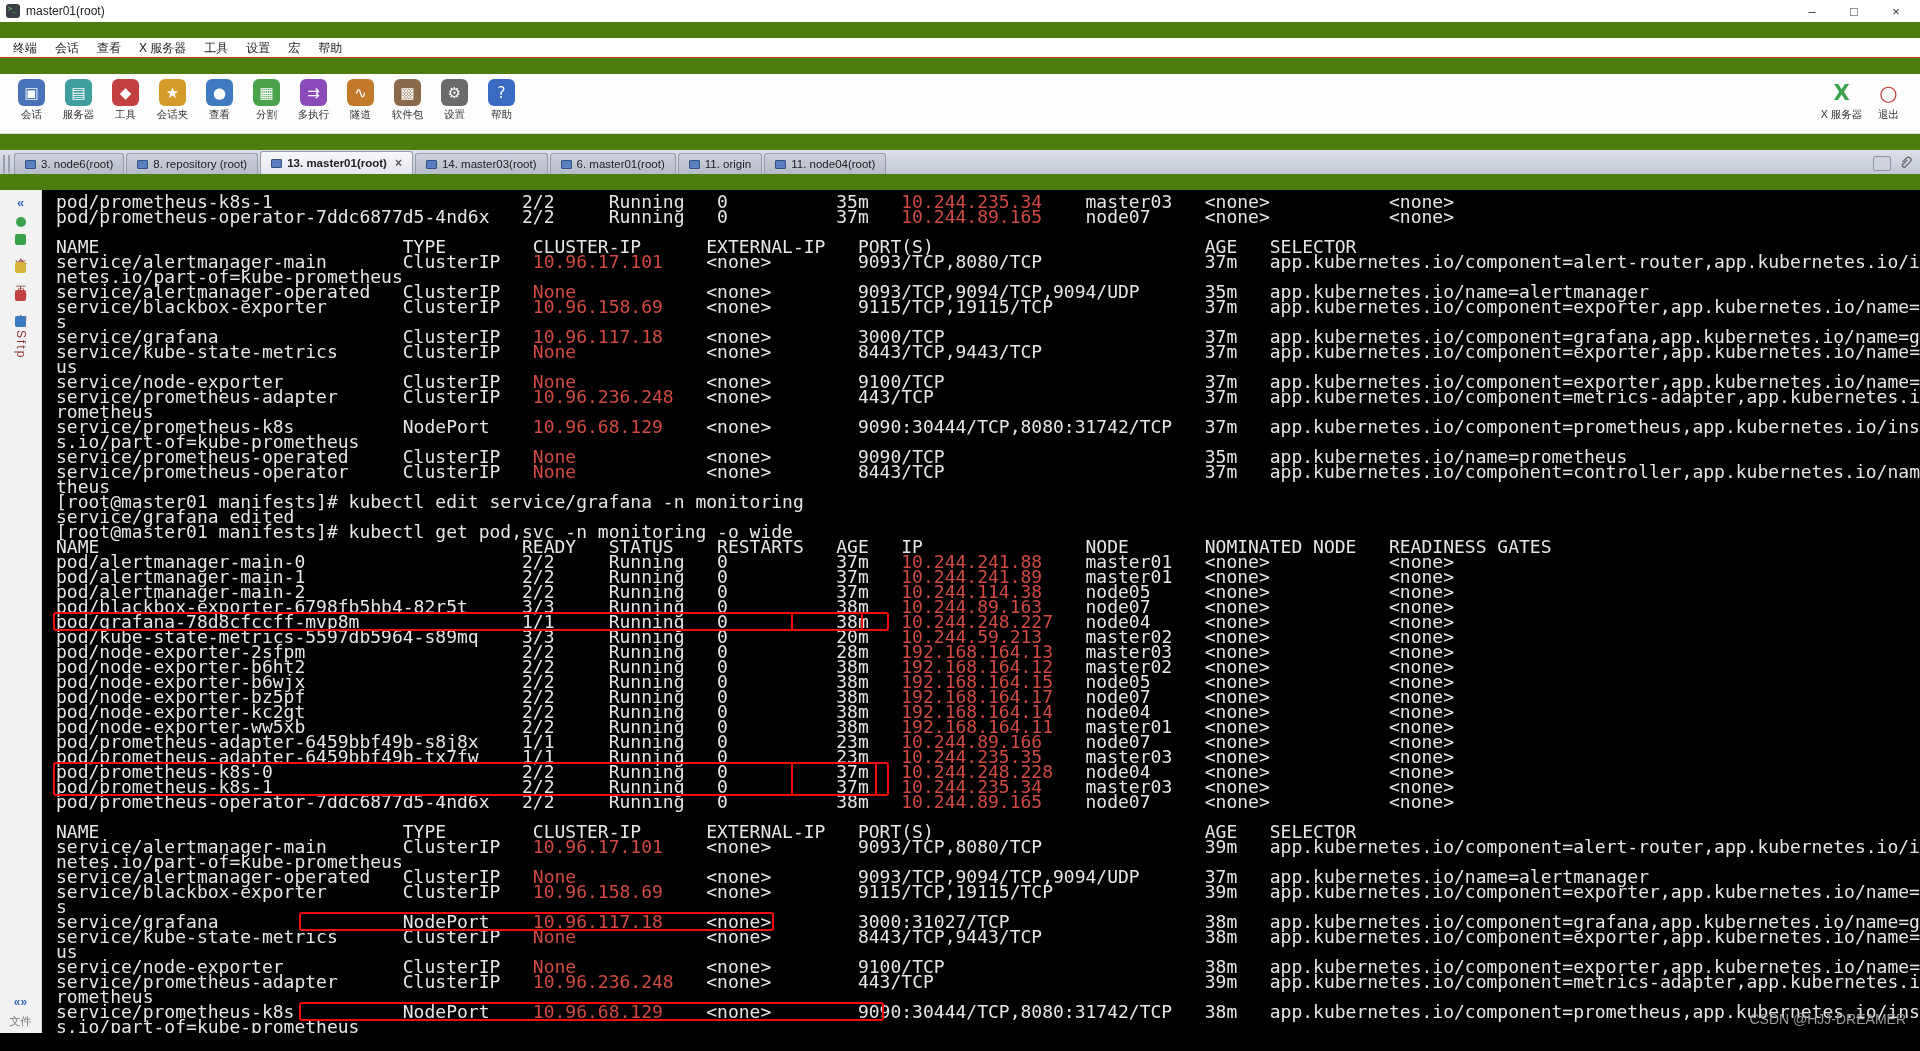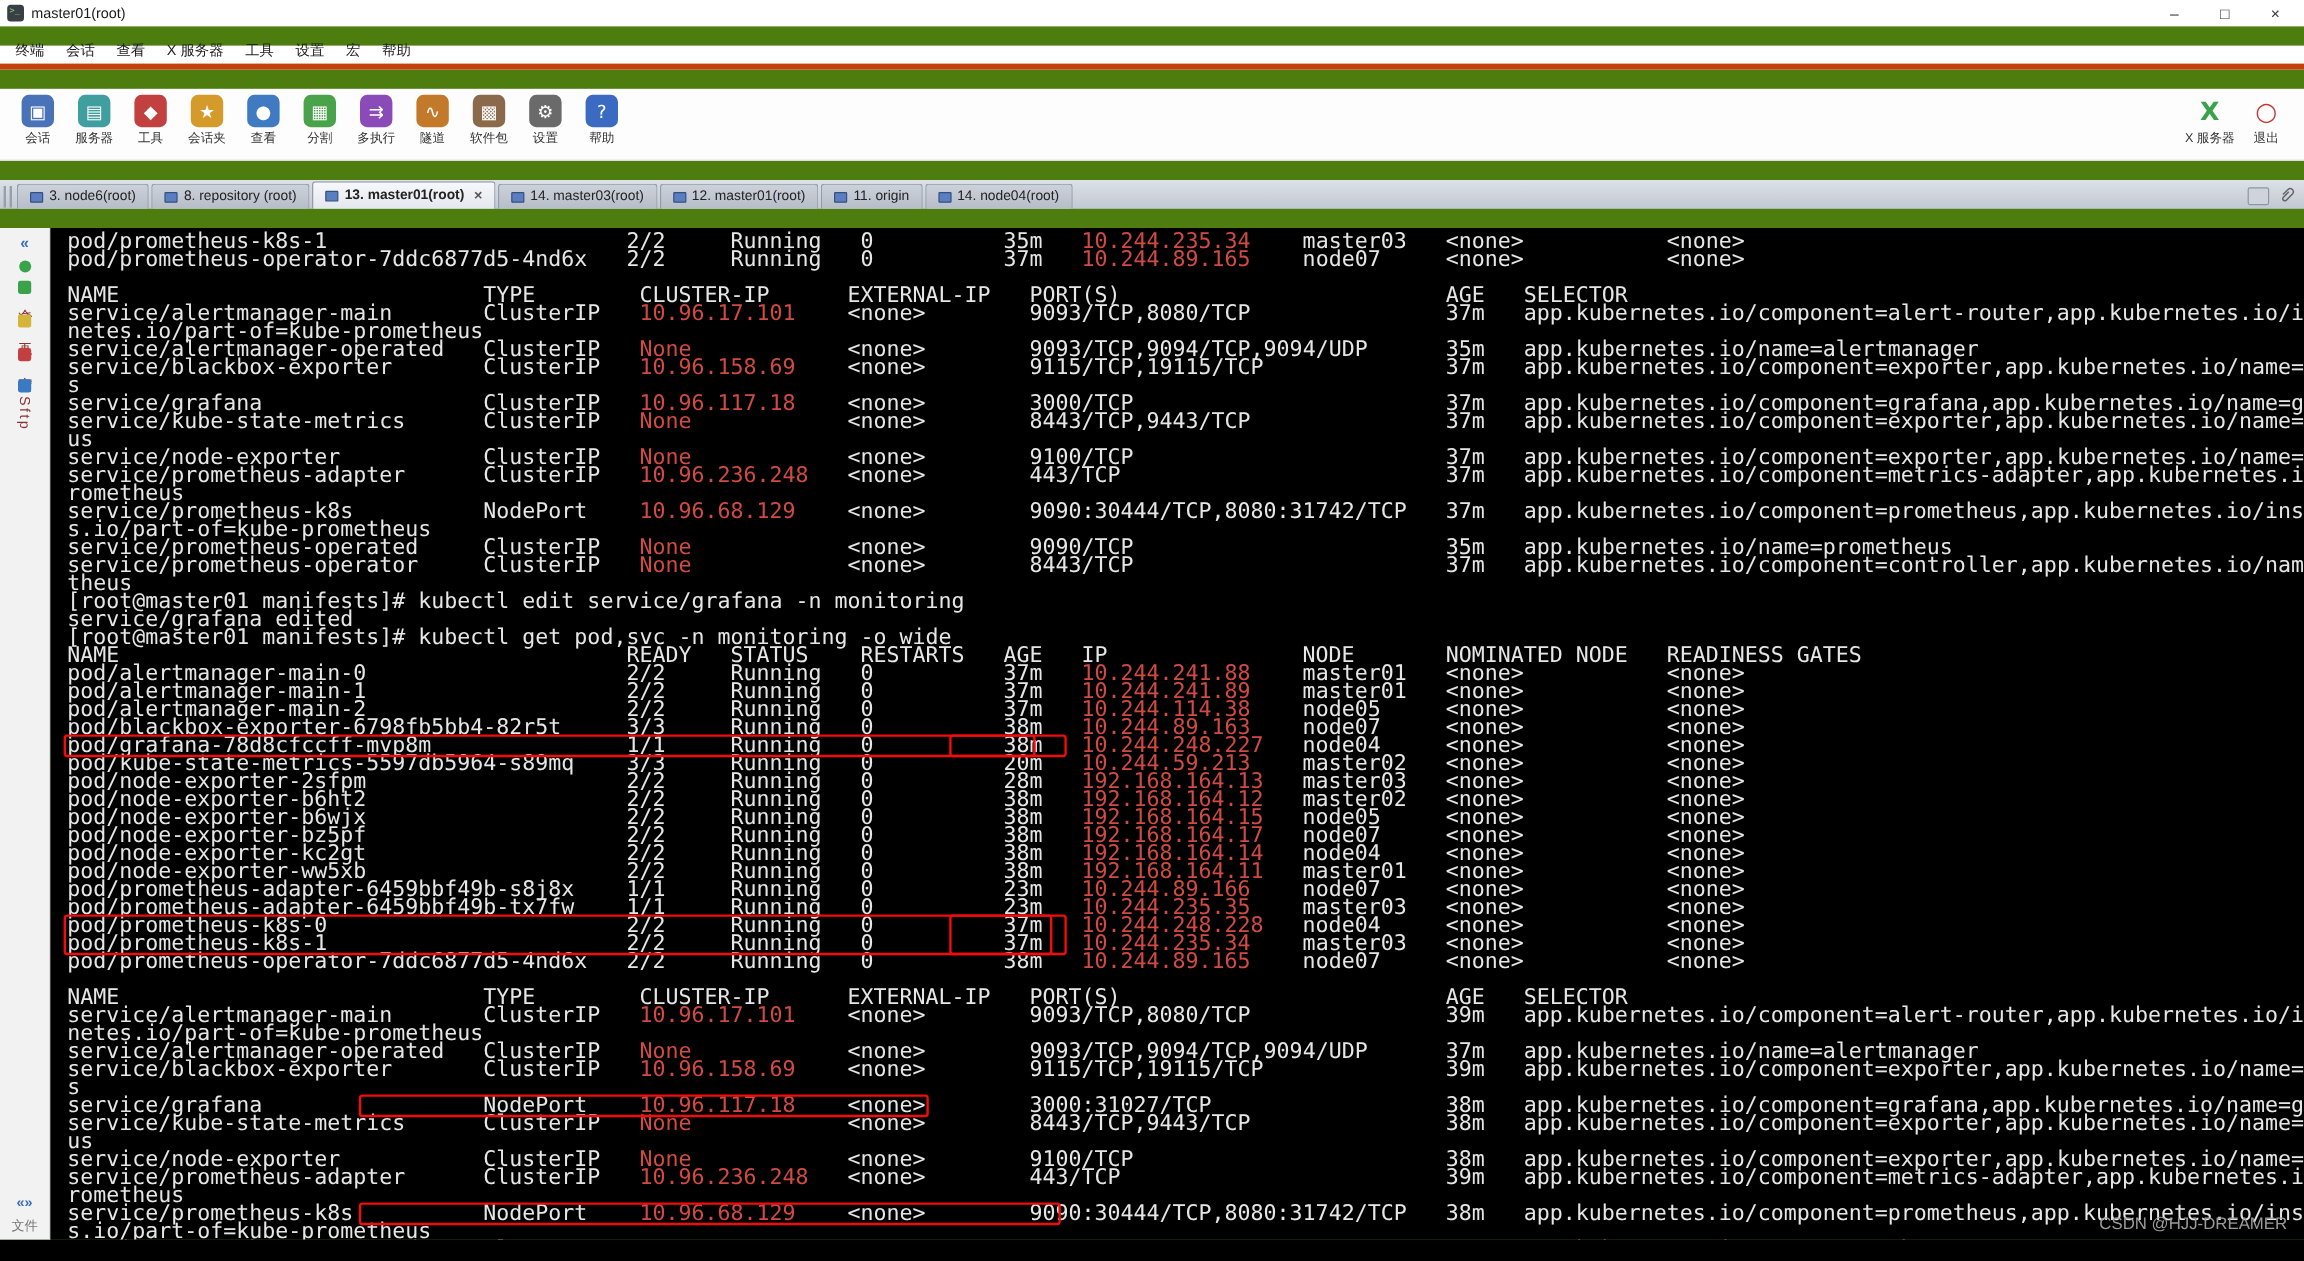--- a/index.html
+++ b/index.html
@@ -8,21 +8,21 @@
 
   
   .titlebar { height:22px; background:#ffffff; display:flex; align-items:center; padding:0 6px; gap:6px; flex:0 0 auto; }
   .app-icon { width:14px; height:14px; background:#3a3f46; border-radius:3px; position:relative; }
   .app-icon::after { content:">_"; position:absolute; left:2px; top:1px; font-size:7px; color:#7de07d; font-family:"DejaVu Sans Mono",monospace; }
   .title-text { font-size:12px; color:#1a1a1a; }
   .tb-spacer { flex:1; }
   .win-btn { width:36px; height:20px; display:flex; align-items:center; justify-content:center; font-size:13px; color:#333; }
 
   
-  .menubar { height:20px; background:#ffffff; display:flex; align-items:flex-end; padding:0 4px; border-bottom:5px solid #c2410c; flex:0 0 auto; }
+  .menubar { height:20px; background:#ffffff; display:flex; align-items:flex-start; padding:0 4px; border-bottom:1px solid #c2410c; flex:0 0 auto; }
   .menu-item { font-size:12px; color:#222; padding:2px 9px; }
 
   
   .toolbar { height:60px; background:#fdfdfd; display:flex; align-items:flex-start; padding:3px 8px 0 8px; border-bottom:1px solid #dcdcdc; flex:0 0 auto; }
   .tool { width:47px; display:flex; flex-direction:column; align-items:center; gap:2px; padding-top:2px; }
   .tool .ticon { width:27px; height:27px; border-radius:6px; color:#fff; display:flex; align-items:center; justify-content:center; font-size:15px; font-family:"DejaVu Sans",sans-serif; }
   .tool .tlabel { font-size:10.5px; color:#333; white-space:nowrap; }
   .tool.flat .ticon { background:transparent !important; font-size:21px; font-weight:bold; }
   .tool-spacer { flex:1; }
 
@@ -165,29 +165,29 @@
           <span class="tab-screen"></span>
           <span>13. master01(root)</span>
           <span class="tab-close">×</span>
         </div>
         <div class="tab">
           <span class="tab-screen"></span>
           <span>14. master03(root)</span>
         </div>
         <div class="tab">
           <span class="tab-screen"></span>
-          <span>12. master01(root)</span>
+          <span>6. master01(root)</span>
         </div>
         <div class="tab">
           <span class="tab-screen"></span>
           <span>11. origin</span>
         </div>
         <div class="tab">
           <span class="tab-screen"></span>
-          <span>14. node04(root)</span>
+          <span>11. node04(root)</span>
         </div>
       </span>
     <div class="tabbar-right">
       <div class="tile-btn"></div>
       <svg width="14" height="16" viewBox="0 0 16 18">
         <path d="M4 8 L9 3 a3 3 0 0 1 4.2 4.2 L7 13.5 a2 2 0 0 1-2.8-2.8 L9.5 5.4" fill="none" stroke="#666" stroke-width="1.4"></path>
       </svg>
     </div>
   </div>
 

